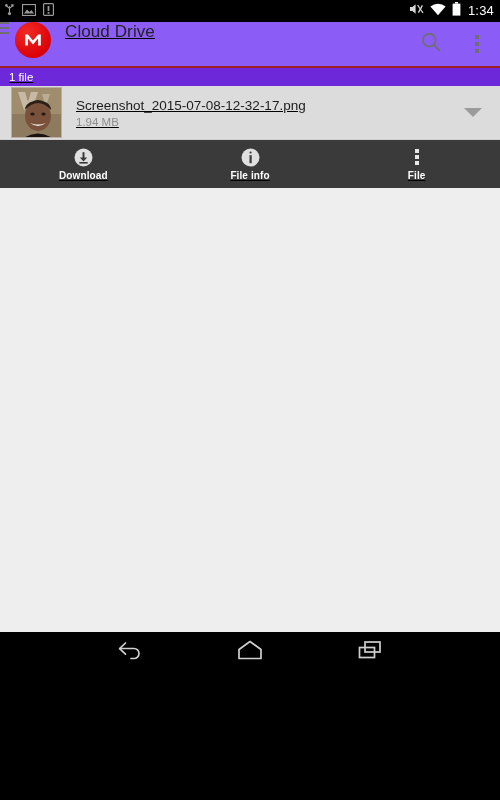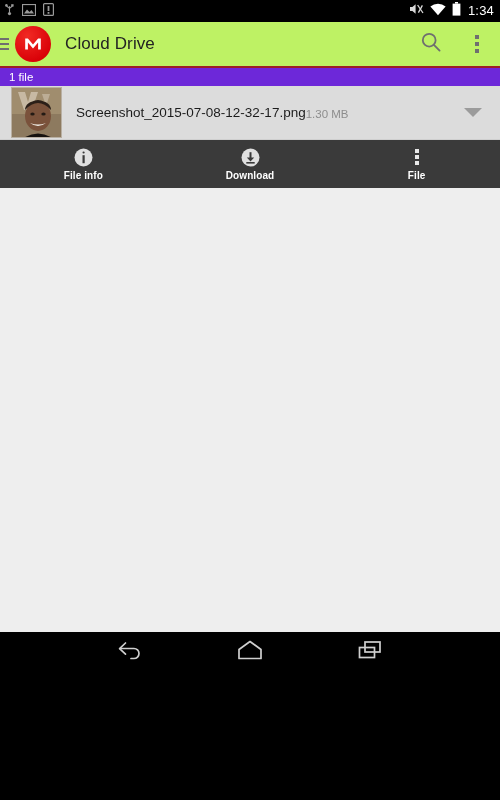--- a/index.html
+++ b/index.html
@@ -6,21 +6,21 @@
   html, body {
     width: 500px; height: 800px;
     background: #000;
     font-family: "Liberation Sans", sans-serif;
     overflow: hidden;
   }
   .device {
     position: relative;
     width: 500px; height: 672px;
     background: #eeeeee;
-    display: flex; flex-direction: column;
+    display: flex; flex-direction: column; text-decoration: underline;
   }
 
   
   .statusbar {
     height: 22px;
     background: #000000;
     display: flex; align-items: center;
     padding: 0 6px 0 4px;
     flex: 0 0 22px;
   }
@@ -28,22 +28,22 @@
   .sb-right { margin-left: auto; display: flex; align-items: center; gap: 6px; }
   .sb-ico { display: block; }
   .sb-time {
     color: #ffffff; font-size: 13px; line-height: 22px;
     letter-spacing: 0.2px; padding-left: 1px;
   }
 
   
   .appbar {
     height: 44px;
-    background: #bef264;
-    display: flex; align-items: center;
+    background: #8b5cf6;
+    display: flex; align-items: flex-start;
     flex: 0 0 44px;
     position: relative;
   }
   .hamburger {
     width: 14px; margin-left: -5px;
     display: flex; flex-direction: column; gap: 3px;
     padding-left: 0px;
   }
   .hamburger span {
     display: block; height: 2px; background: #6f6f6f; width: 14px;
@@ -91,21 +91,21 @@
     border-bottom: 1px solid #cfcfcf;
   }
   .thumb {
     width: 51px; height: 51px; margin-left: 11px;
     flex: 0 0 51px;
     background: #7d6a52;
     position: relative; overflow: hidden;
     border: 1px solid #b9b0a3;
   }
   .thumb svg { display: block; }
-  .file-meta { margin-left: 14px; display: flex; flex-direction: row; justify-content: center; min-width: 0; }
+  .file-meta { margin-left: 14px; display: flex; flex-direction: column; justify-content: center; min-width: 0; }
   .file-name {
     font-size: 13.5px; color: #1c1c1c; white-space: nowrap;
     overflow: hidden; text-overflow: ellipsis;
   }
   .file-size { font-size: 11.5px; color: #8d8d8d; margin-top: 3px; }
   .row-caret {
     margin-left: auto; margin-right: 18px;
     width: 0; height: 0;
     border-left: 9px solid transparent;
     border-right: 9px solid transparent;
@@ -248,50 +248,50 @@
         <ellipse cx="26" cy="28" rx="13" ry="15" fill="#7a523b"></ellipse>
         <path d="M13 22 Q26 8 39 22 Q39 14 26 12 Q13 14 13 22 Z" fill="#2b1f18"></path>
         <ellipse cx="20.5" cy="26" rx="2.2" ry="1.5" fill="#231a14"></ellipse>
         <ellipse cx="31.5" cy="26" rx="2.2" ry="1.5" fill="#231a14"></ellipse>
         <path d="M18 35 Q26 41 34 35 Q26 38 18 35 Z" fill="#f2efe8"></path>
         <path d="M10 51 Q26 40 42 51 Z" fill="#15120f"></path>
       </svg>
     </div>
     <div class="file-meta">
       <div class="file-name">Screenshot_2015-07-08-12-32-17.png</div>
-      <div class="file-size">1.30 MB</div>
+      <div class="file-size">1.94 MB</div>
     </div>
     <div class="row-caret"></div>
   </div>
 
   <div class="actionbar">
-
-    <div class="action-item">
-      <div class="ai-icon">
-        <svg width="19" height="19" viewBox="0 0 19 19">
-          <circle cx="9.5" cy="9.5" r="9" fill="#e0e0e0"></circle>
-          <rect x="8.5" y="3.4" width="2.2" height="2.2" rx="1.1" fill="#3a3a3a"></rect>
-          <rect x="8.5" y="7.2" width="2.2" height="8" fill="#3a3a3a"></rect>
-        </svg>
-      </div>
-      <div class="ai-label">File info</div>
-    </div>
 
     <div class="action-item">
       <div class="ai-icon">
         <svg width="19" height="19" viewBox="0 0 19 19">
           <circle cx="9.5" cy="9.5" r="9" fill="#e0e0e0"></circle>
           <path d="M9.5 4.2 V10.4" stroke="#3a3a3a" stroke-width="2"></path>
           <path d="M5.8 9.4 L9.5 13.4 L13.2 9.4 Z" fill="#3a3a3a"></path>
           <rect x="5.3" y="14" width="8.4" height="1.6" fill="#3a3a3a"></rect>
         </svg>
       </div>
       <div class="ai-label">Download</div>
     </div>
 
+    <div class="action-item">
+      <div class="ai-icon">
+        <svg width="19" height="19" viewBox="0 0 19 19">
+          <circle cx="9.5" cy="9.5" r="9" fill="#e0e0e0"></circle>
+          <rect x="8.5" y="3.4" width="2.2" height="2.2" rx="1.1" fill="#3a3a3a"></rect>
+          <rect x="8.5" y="7.2" width="2.2" height="8" fill="#3a3a3a"></rect>
+        </svg>
+      </div>
+      <div class="ai-label">File info</div>
+    </div>
+
 
 
     <div class="action-item">
       <div class="ai-icon">
         <span class="dots-v">
             <i></i>
             <i></i>
             <i></i>
           </span>
       </div>

